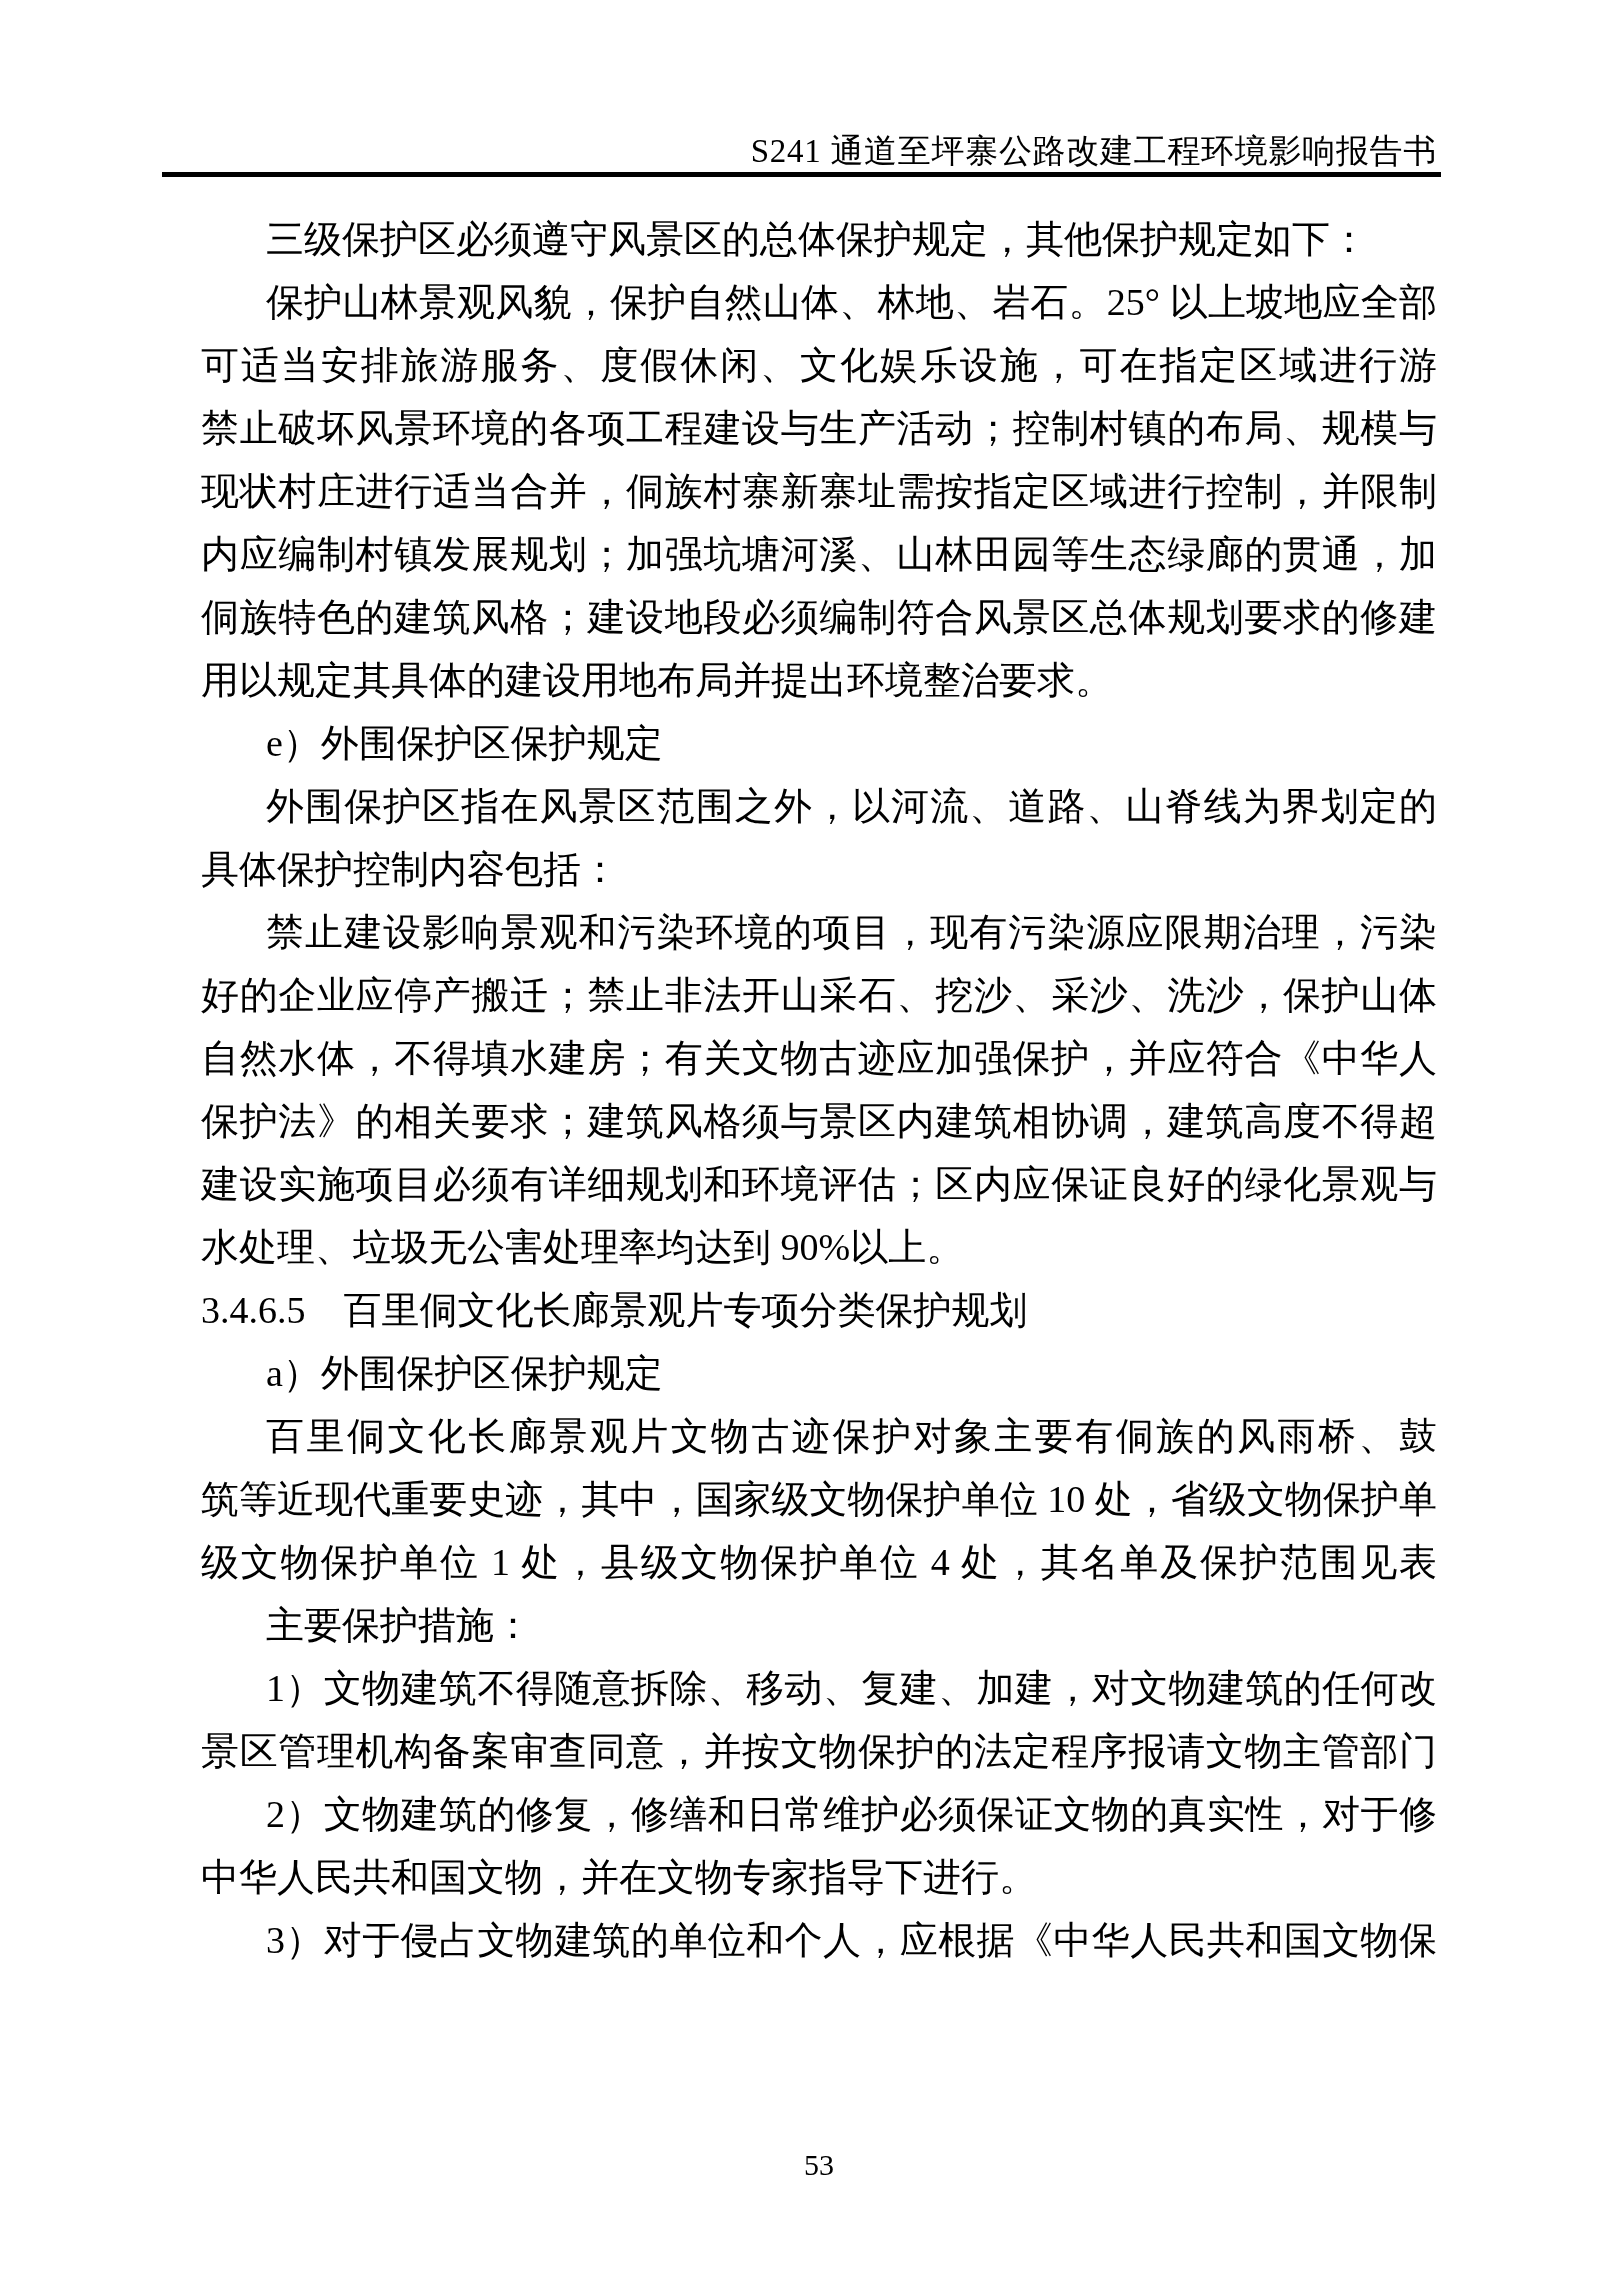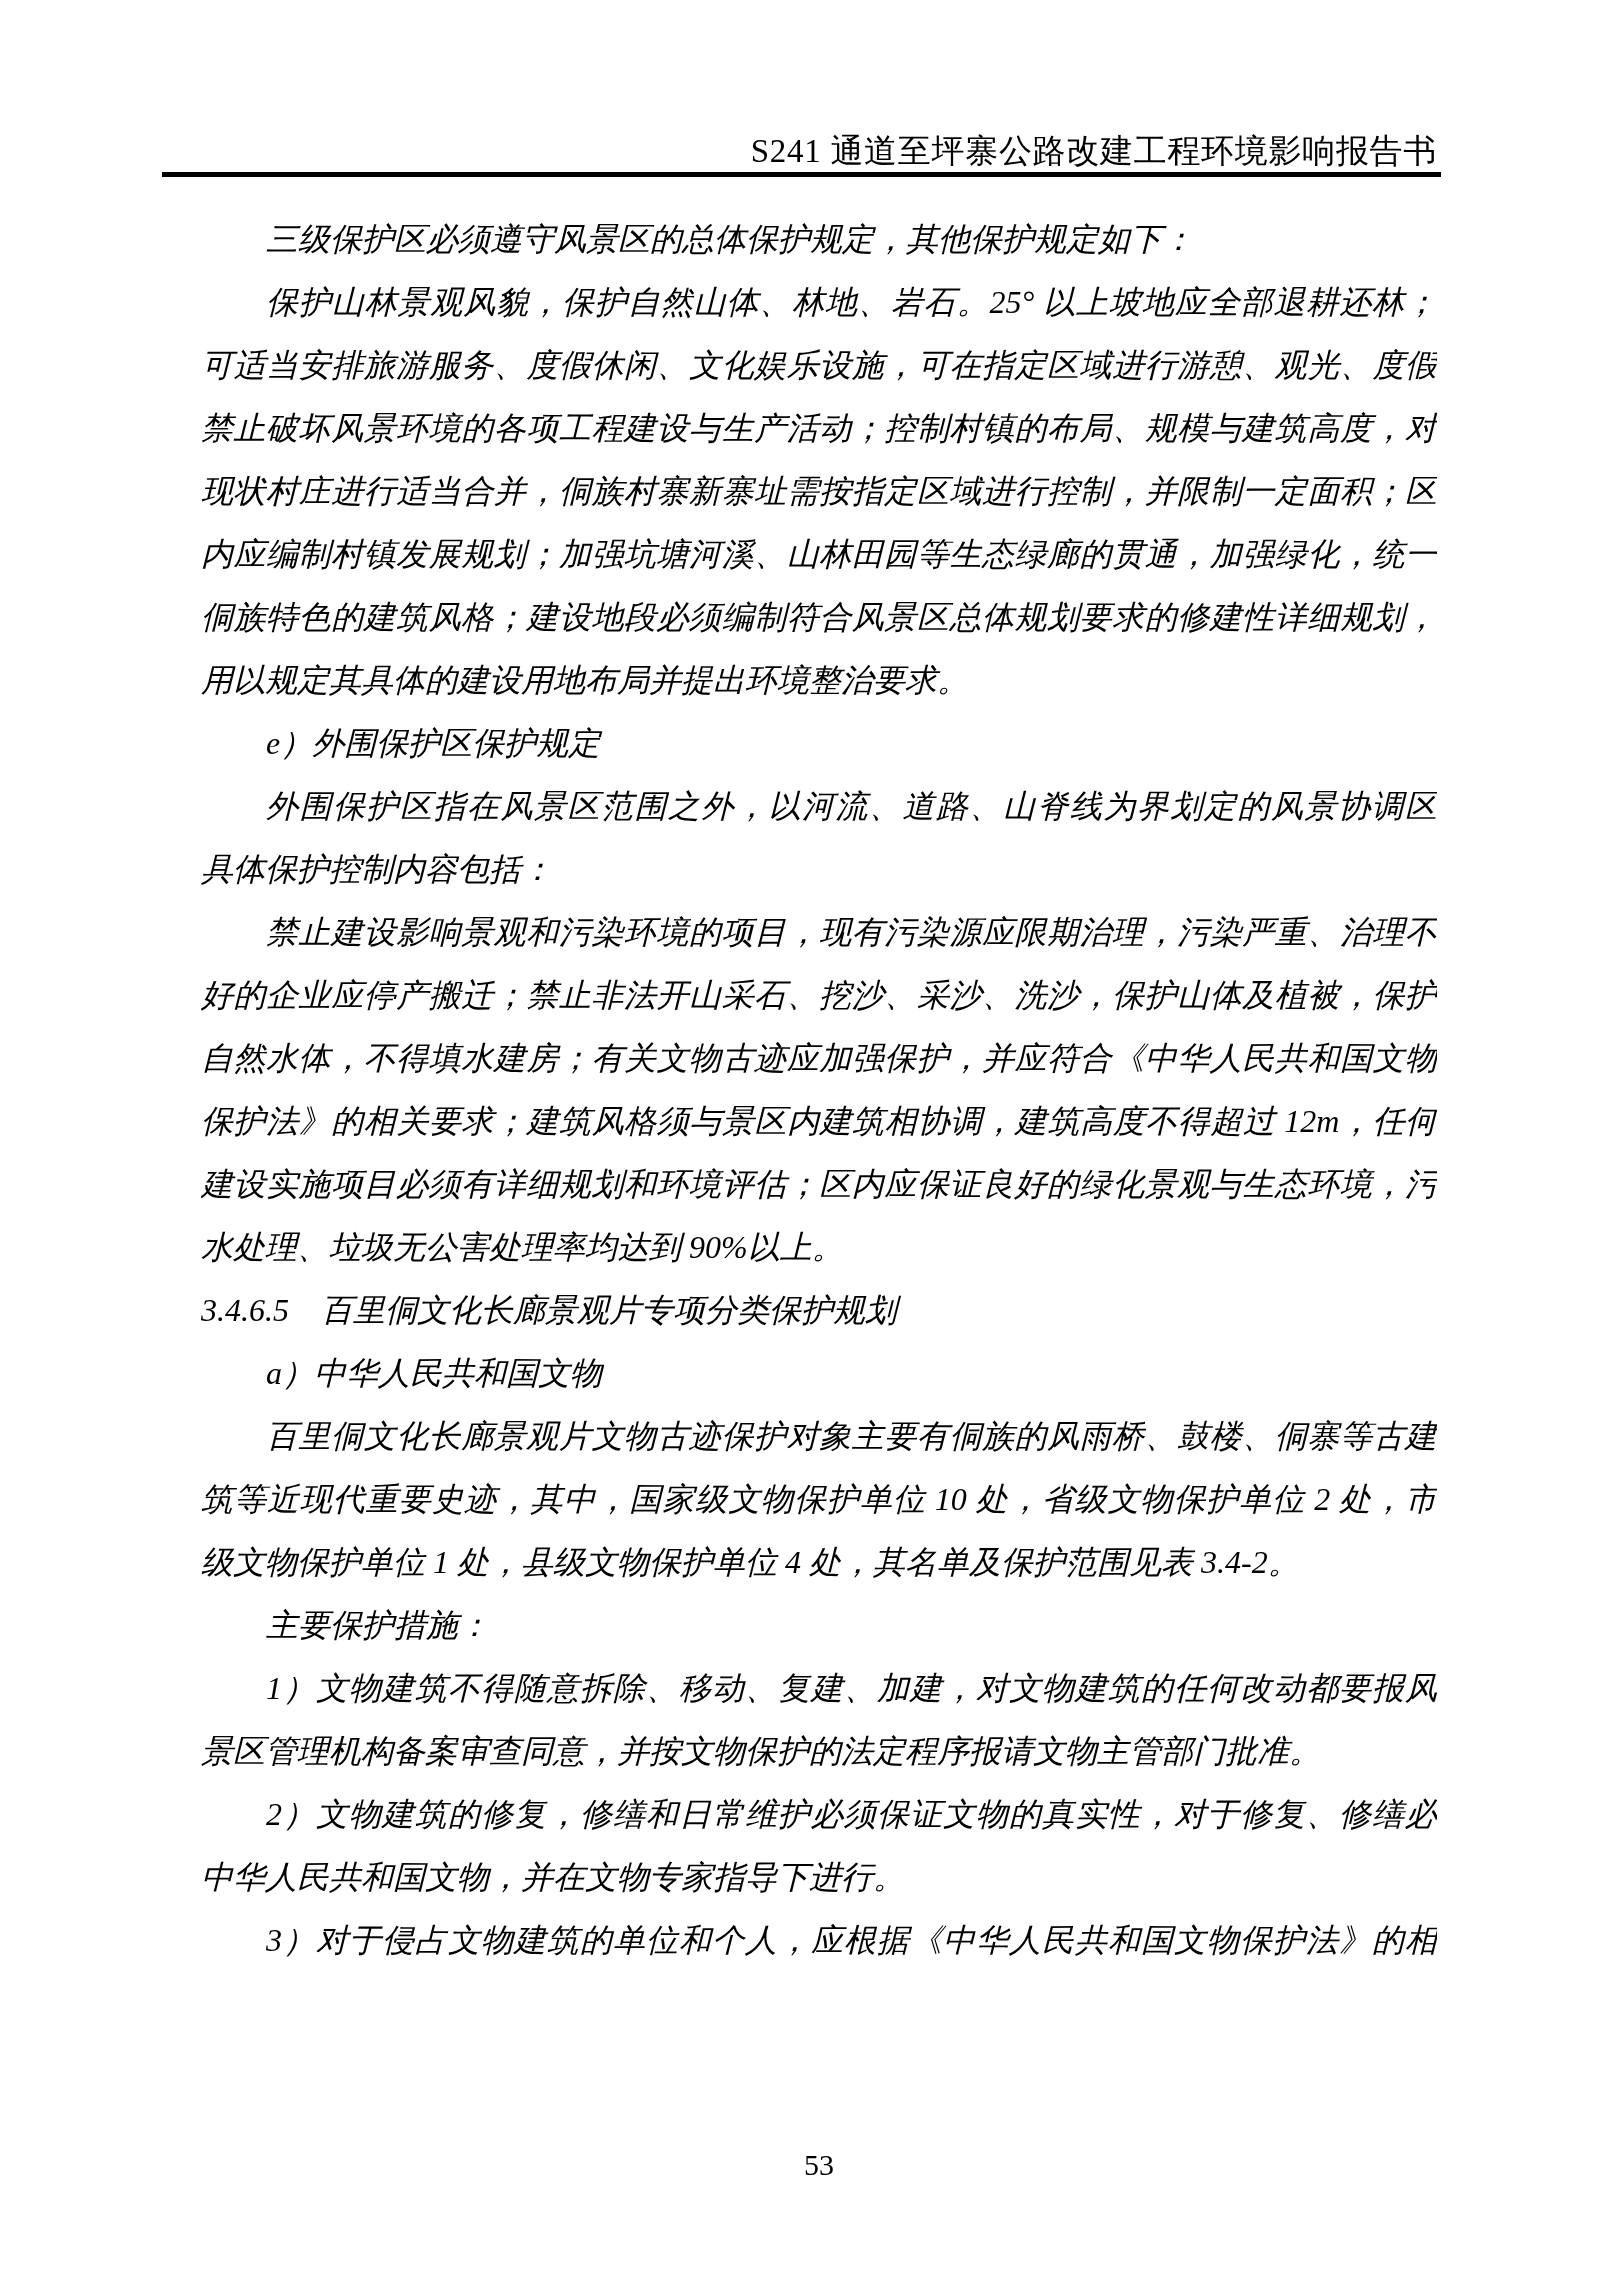--- a/index.html
+++ b/index.html
@@ -22,22 +22,21 @@
   .header-rule{
     position:absolute;
     left:162px;top:172px;
     width:1279px;height:5.2px;
     background:#000;
   }
   .doc-body{
     position:absolute;
     left:201px;top:208px;
     width:1236px;
-    font-size:32px;
-    font-style:italic;
+    font-size:38px;
   }
   .line{
     height:63px;
     line-height:63px;
     text-align:justify;
     text-justify:inter-character;
     overflow:hidden;
   }
   .line.fill{text-align-last:justify;}
   .line.last{text-align-last:left;}
@@ -72,21 +71,21 @@
       <div class="line indent last">e）外围保护区保护规定</div>
       <div class="line indent fill">外围保护区指在风景区范围之外，以河流、道路、山脊线为界划定的风景协调区域，</div>
       <div class="line last">具体保护控制内容包括：</div>
       <div class="line indent fill">禁止建设影响景观和污染环境的项目，现有污染源应限期治理，污染严重、治理不</div>
       <div class="line fill">好的企业应停产搬迁；禁止非法开山采石、挖沙、采沙、洗沙，保护山体及植被，保护</div>
       <div class="line fill">自然水体，不得填水建房；有关文物古迹应加强保护，并应符合《中华人民共和国文物</div>
       <div class="line fill">保护法》的相关要求；建筑风格须与景区内建筑相协调，建筑高度不得超过 12m，任何</div>
       <div class="line fill">建设实施项目必须有详细规划和环境评估；区内应保证良好的绿化景观与生态环境，污</div>
       <div class="line last">水处理、垃圾无公害处理率均达到 90%以上。</div>
       <div class="line heading last">3.4.6.5　百里侗文化长廊景观片专项分类保护规划</div>
-      <div class="line indent last">a）中华人民共和国文物</div>
+      <div class="line indent last">a）外围保护区保护规定</div>
       <div class="line indent fill">百里侗文化长廊景观片文物古迹保护对象主要有侗族的风雨桥、鼓楼、侗寨等古建</div>
       <div class="line fill">筑等近现代重要史迹，其中，国家级文物保护单位 10 处，省级文物保护单位 2 处，市</div>
       <div class="line last">级文物保护单位 1 处，县级文物保护单位 4 处，其名单及保护范围见表 3.4-2。</div>
       <div class="line indent last">主要保护措施：</div>
       <div class="line indent fill">1）文物建筑不得随意拆除、移动、复建、加建，对文物建筑的任何改动都要报风</div>
       <div class="line last">景区管理机构备案审查同意，并按文物保护的法定程序报请文物主管部门批准。</div>
       <div class="line indent fill">2）文物建筑的修复，修缮和日常维护必须保证文物的真实性，对于修复、修缮必</div>
       <div class="line last">中华人民共和国文物，并在文物专家指导下进行。</div>
       <div class="line indent fill">3）对于侵占文物建筑的单位和个人，应根据《中华人民共和国文物保护法》的相</div>
     </div>

